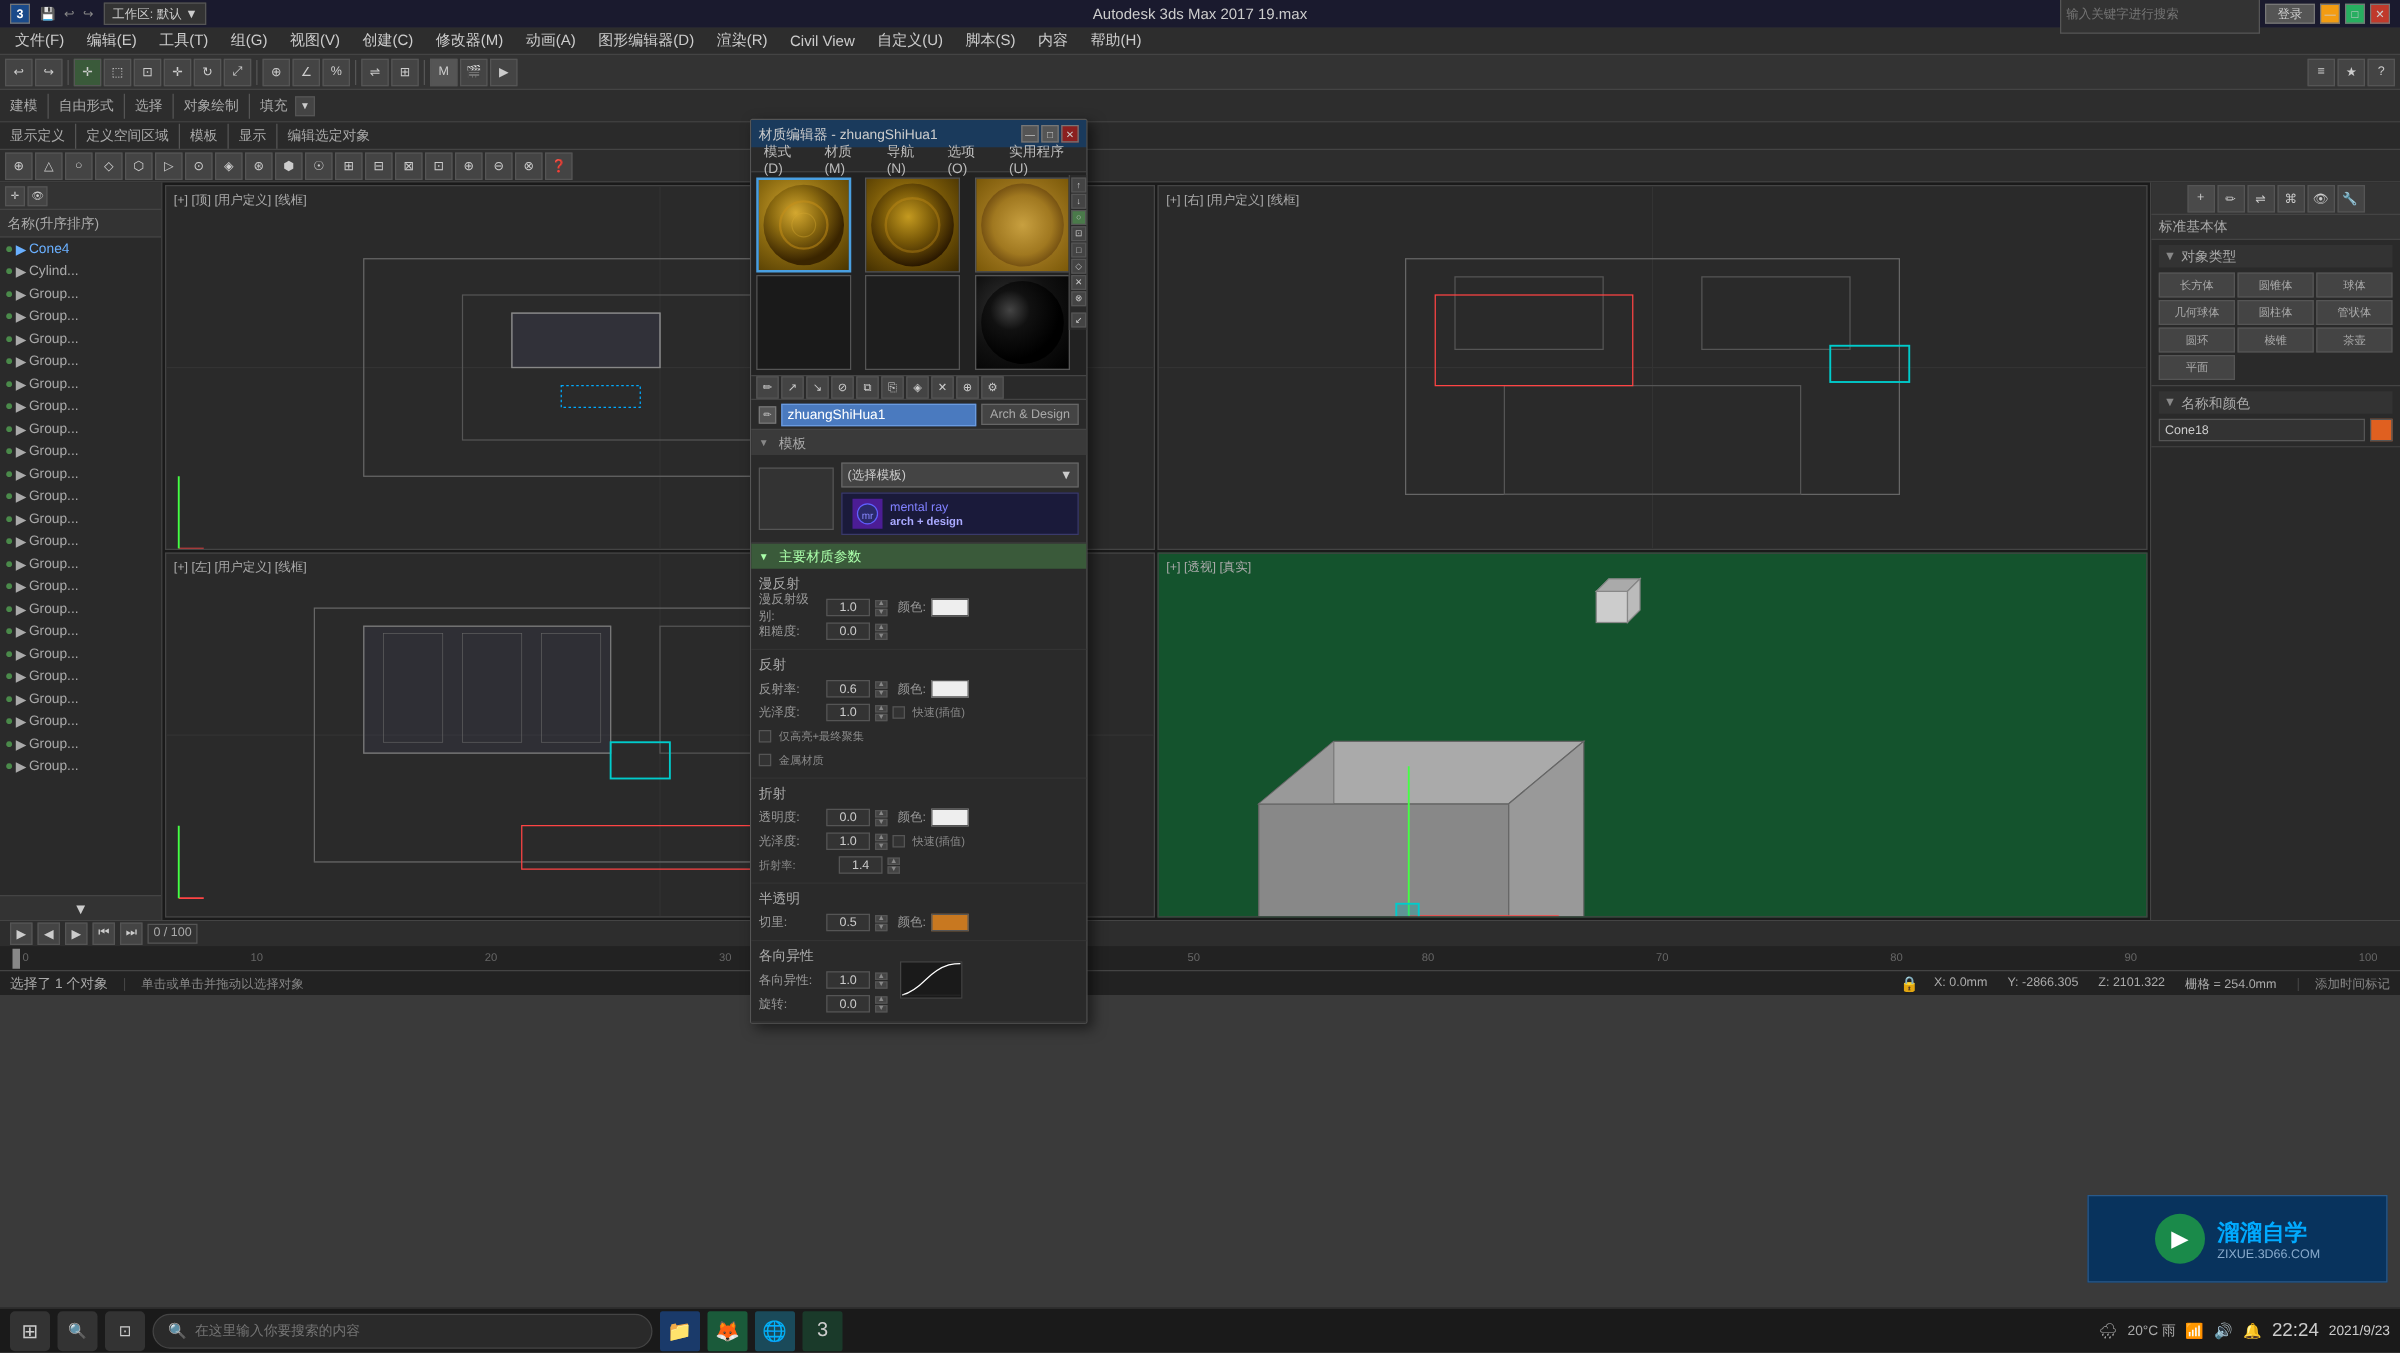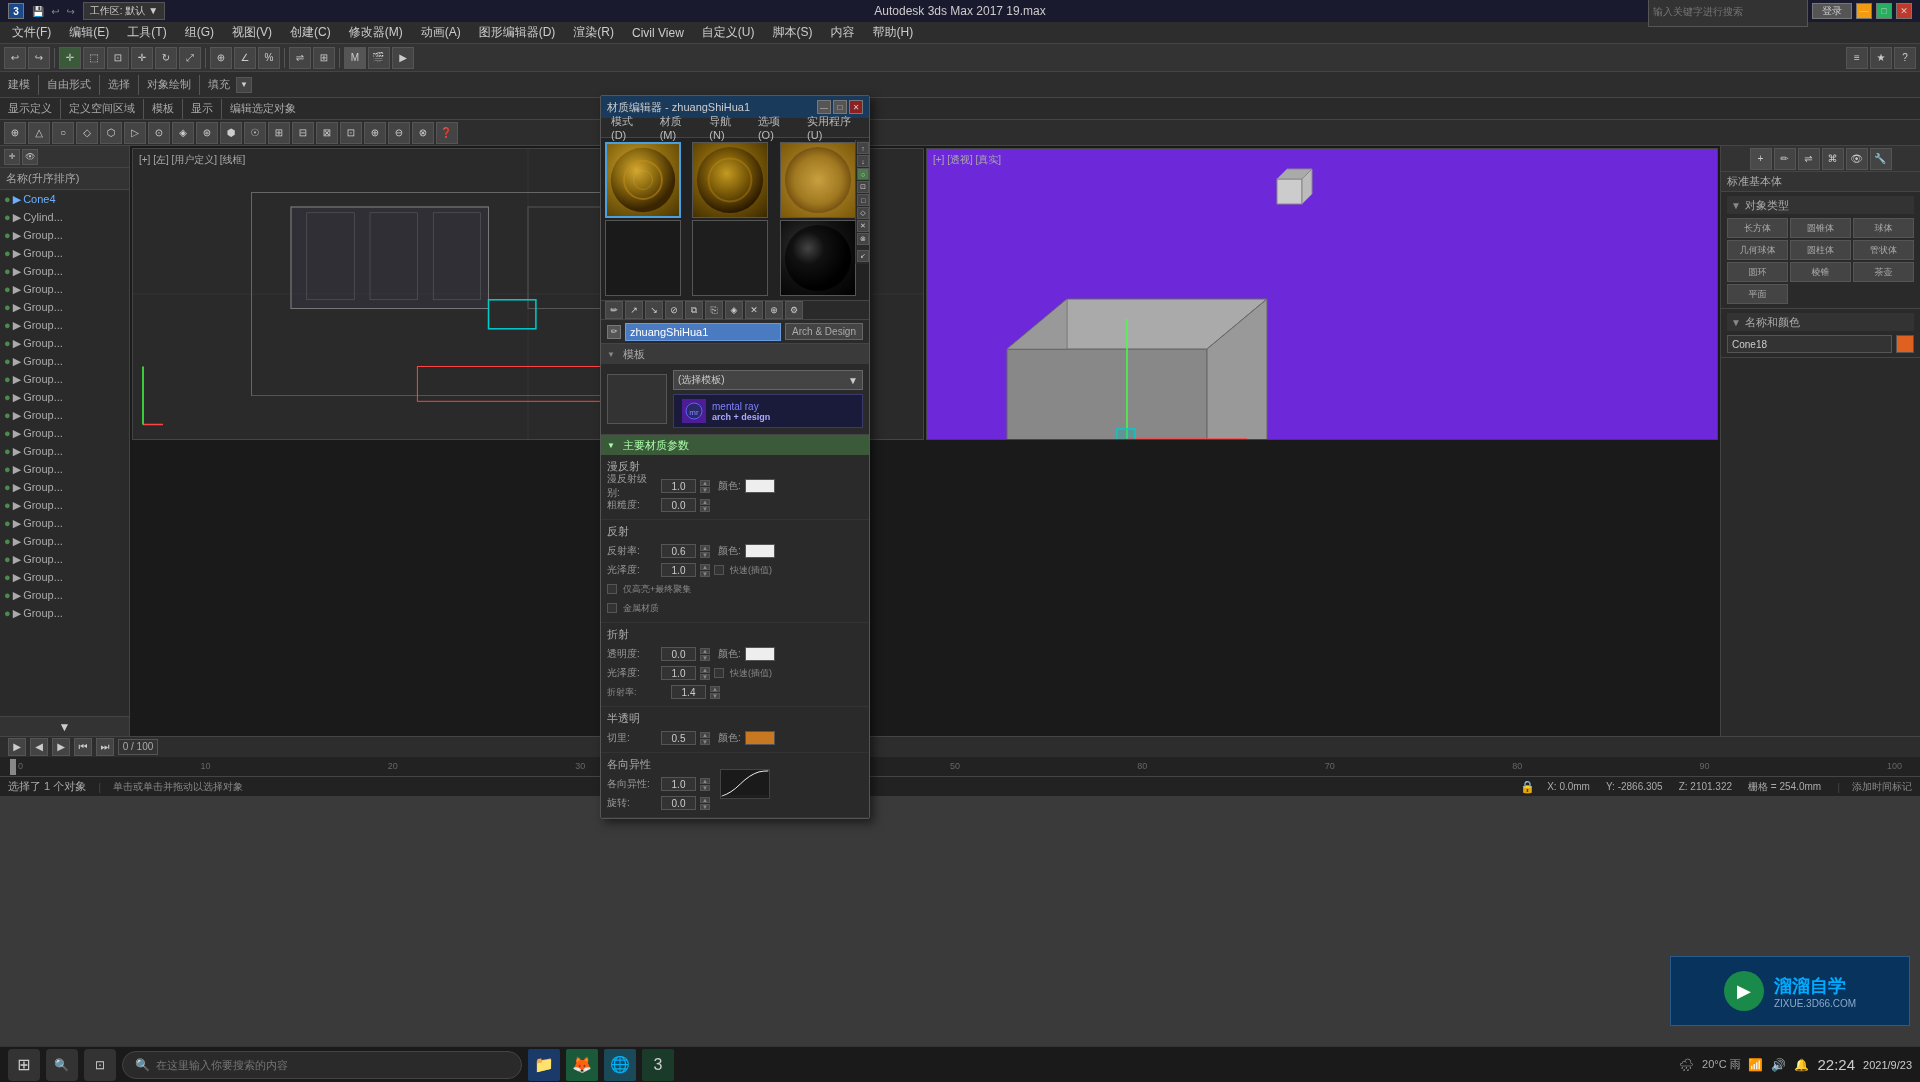--- a/index.html
+++ b/index.html
@@ -919,21 +919,59 @@
         <span style="margin-right:2px;">▶</span>
         <span>Group...</span>
       </div>
     </div>
 
     <div style="height:20px;background:#333;display:flex;align-items:center;justify-content:center;cursor:pointer;border-top:1px solid #444;">▼</div>
   </div>
 
   <div style="flex:1;display:grid;grid-template-columns:1fr 1fr;grid-template-rows:1fr 1fr;gap:2px;background:#1a1a1a;padding:2px;height:590px;">
 
-
+    <div class="viewport">
+      <div class="viewport-label">
+        <span style="font-size:10px;color:#aaa;">[+] [顶] [用户定义] [线框]</span>
+      </div>
+      <svg width="100%" height="100%" style="position:absolute;top:0;left:0;">
+
+        <line x1="50%" y1="0" x2="50%" y2="100%" stroke="#333" stroke-width="1"></line>
+        <line x1="0" y1="50%" x2="100%" y2="50%" stroke="#333" stroke-width="1"></line>
+
+        <rect x="20%" y="20%" width="60%" height="60%" fill="none" stroke="#666" stroke-width="1"></rect>
+        <rect x="30%" y="30%" width="40%" height="40%" fill="none" stroke="#555" stroke-width="1"></rect>
+        <rect x="35%" y="35%" width="15%" height="15%" fill="none" stroke="#666" stroke-width="1"></rect>
+        <rect x="35%" y="35%" width="15%" height="15%" fill="rgba(80,80,120,0.2)" stroke="#888" stroke-width="1"></rect>
+
+        <rect x="40%" y="55%" width="8%" height="6%" fill="none" stroke="#00aaff" stroke-width="1" stroke-dasharray="2,2"></rect>
+
+        <line x1="10" y1="100%" x2="30" y2="100%" stroke="#ff4444" stroke-width="1.5"></line>
+        <line x1="10" y1="100%" x2="10" y2="80%" stroke="#44ff44" stroke-width="1.5"></line>
+      </svg>
+    </div>
+
+    <div class="viewport">
+      <div class="viewport-label">
+        <span style="font-size:10px;color:#aaa;">[+] [右] [用户定义] [线框]</span>
+      </div>
+      <svg width="100%" height="100%" style="position:absolute;top:0;left:0;">
+        <line x1="50%" y1="0" x2="50%" y2="100%" stroke="#333" stroke-width="1"></line>
+        <line x1="0" y1="50%" x2="100%" y2="50%" stroke="#333" stroke-width="1"></line>
+
+        <rect x="25%" y="20%" width="50%" height="65%" fill="none" stroke="#666" stroke-width="1"></rect>
+        <rect x="30%" y="25%" width="15%" height="20%" fill="none" stroke="#555" stroke-width="1"></rect>
+        <rect x="55%" y="25%" width="15%" height="20%" fill="none" stroke="#555" stroke-width="1"></rect>
+        <rect x="35%" y="55%" width="30%" height="30%" fill="none" stroke="#555" stroke-width="1"></rect>
+
+        <rect x="28%" y="30%" width="20%" height="25%" fill="none" stroke="#ff4444" stroke-width="1"></rect>
+
+        <rect x="68%" y="44%" width="8%" height="10%" fill="none" stroke="#00cccc" stroke-width="1.5"></rect>
+      </svg>
+    </div>
 
     <div class="viewport">
       <div class="viewport-label">
         <span style="font-size:10px;color:#aaa;">[+] [左] [用户定义] [线框]</span>
       </div>
       <svg width="100%" height="100%" style="position:absolute;top:0;left:0;">
         <line x1="50%" y1="0" x2="50%" y2="100%" stroke="#333" stroke-width="1"></line>
         <line x1="0" y1="50%" x2="100%" y2="50%" stroke="#333" stroke-width="1"></line>
 
         <rect x="15%" y="15%" width="70%" height="70%" fill="none" stroke="#666" stroke-width="1"></rect>
@@ -949,21 +987,21 @@
 
         <line x1="15%" y1="85%" x2="85%" y2="85%" stroke="#555" stroke-width="1"></line>
 
         <rect x="36%" y="75%" width="25%" height="12%" fill="none" stroke="#ff4444" stroke-width="1"></rect>
 
         <line x1="10" y1="95%" x2="30" y2="95%" stroke="#ff4444" stroke-width="1.5"></line>
         <line x1="10" y1="95%" x2="10" y2="75%" stroke="#44ff44" stroke-width="1.5"></line>
       </svg>
     </div>
 
-    <div class="viewport viewport-3d" style="background:#6d28d9;">
+    <div class="viewport viewport-3d" style="background:#14532d;">
       <div class="viewport-label">
         <span style="font-size:10px;color:#aaa;">[+] [透视] [真实]</span>
       </div>
 
       <svg width="100%" height="100%" style="position:absolute;top:0;left:0;">
 
         <polygon points="80,200 280,200 280,380 80,380" fill="#888" stroke="#666" stroke-width="1"></polygon>
 
         <polygon points="80,200 280,200 340,150 140,150" fill="#aaa" stroke="#666" stroke-width="1"></polygon>
 

